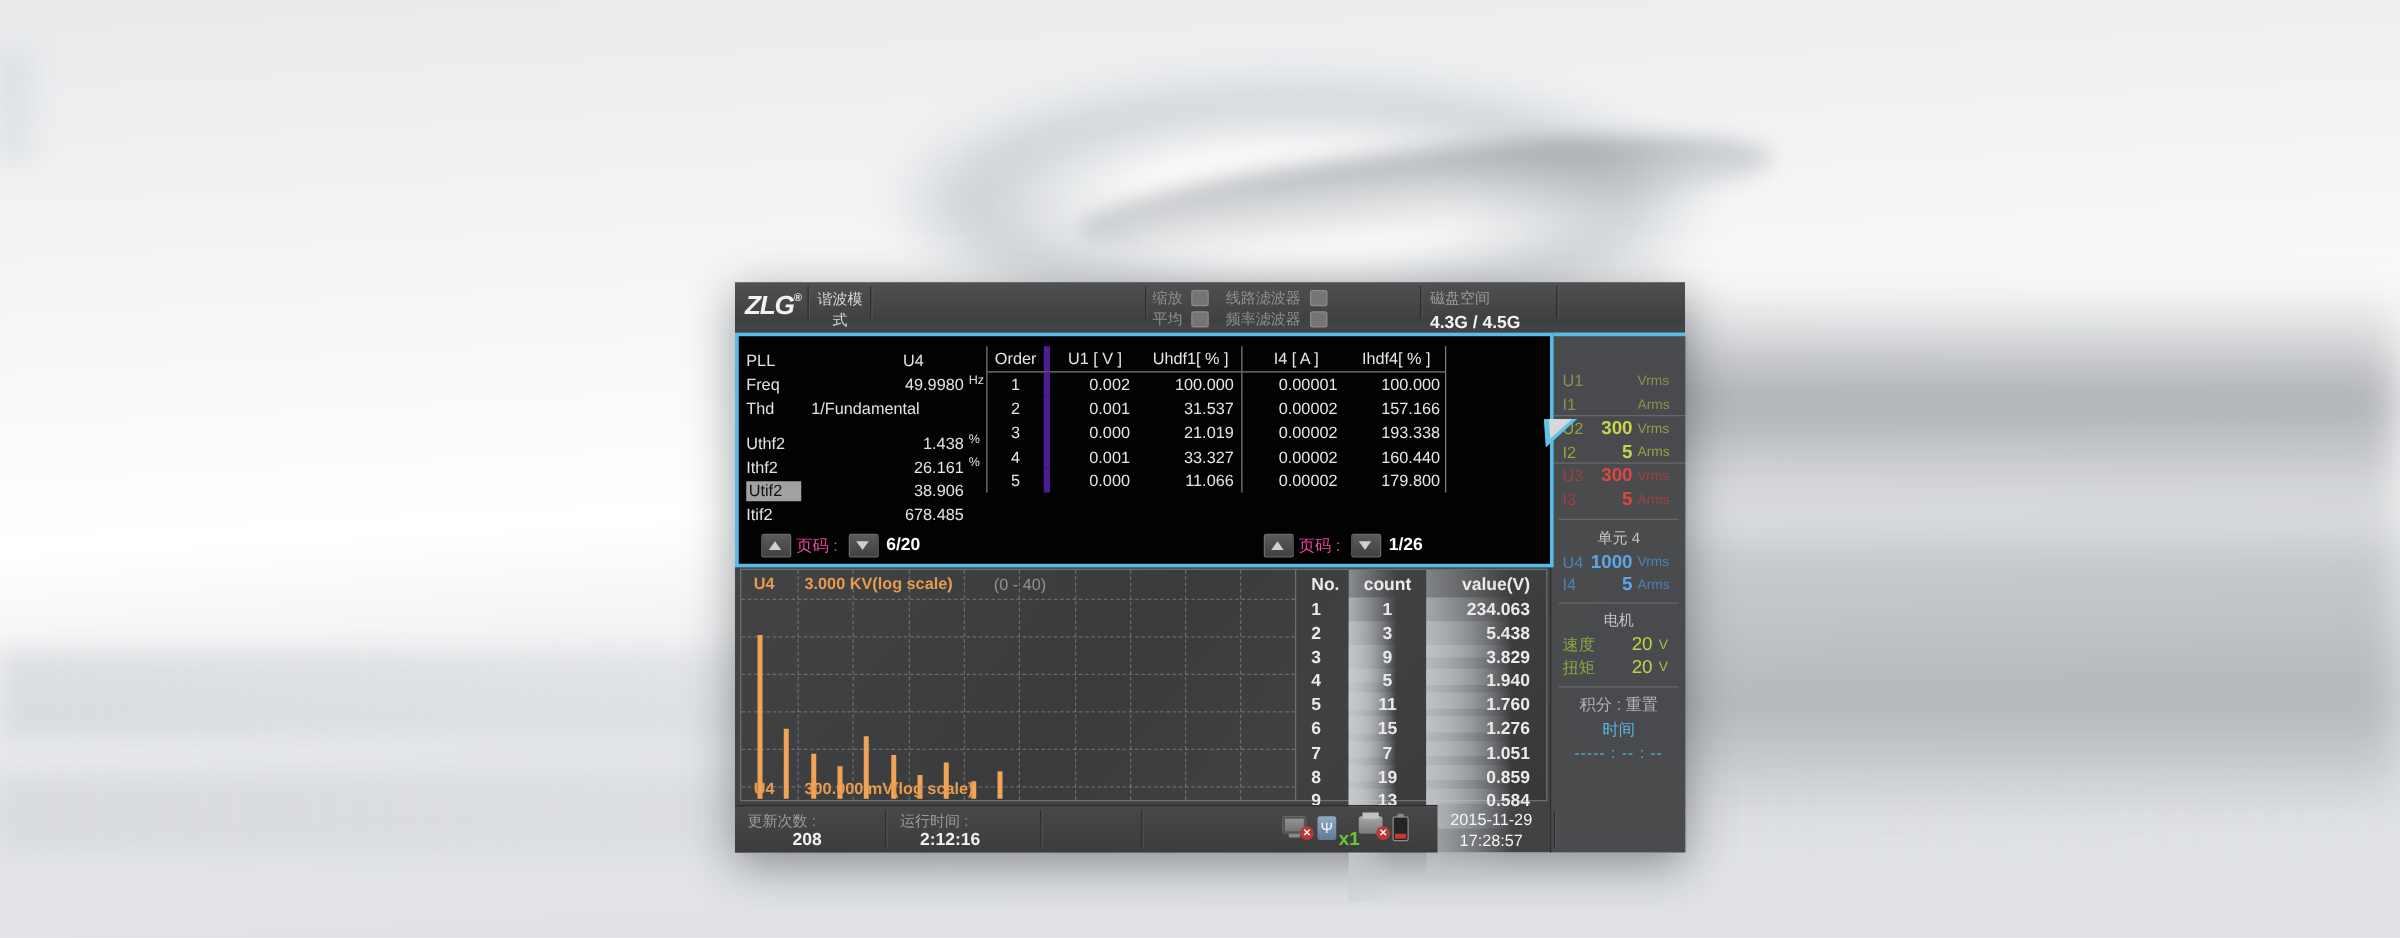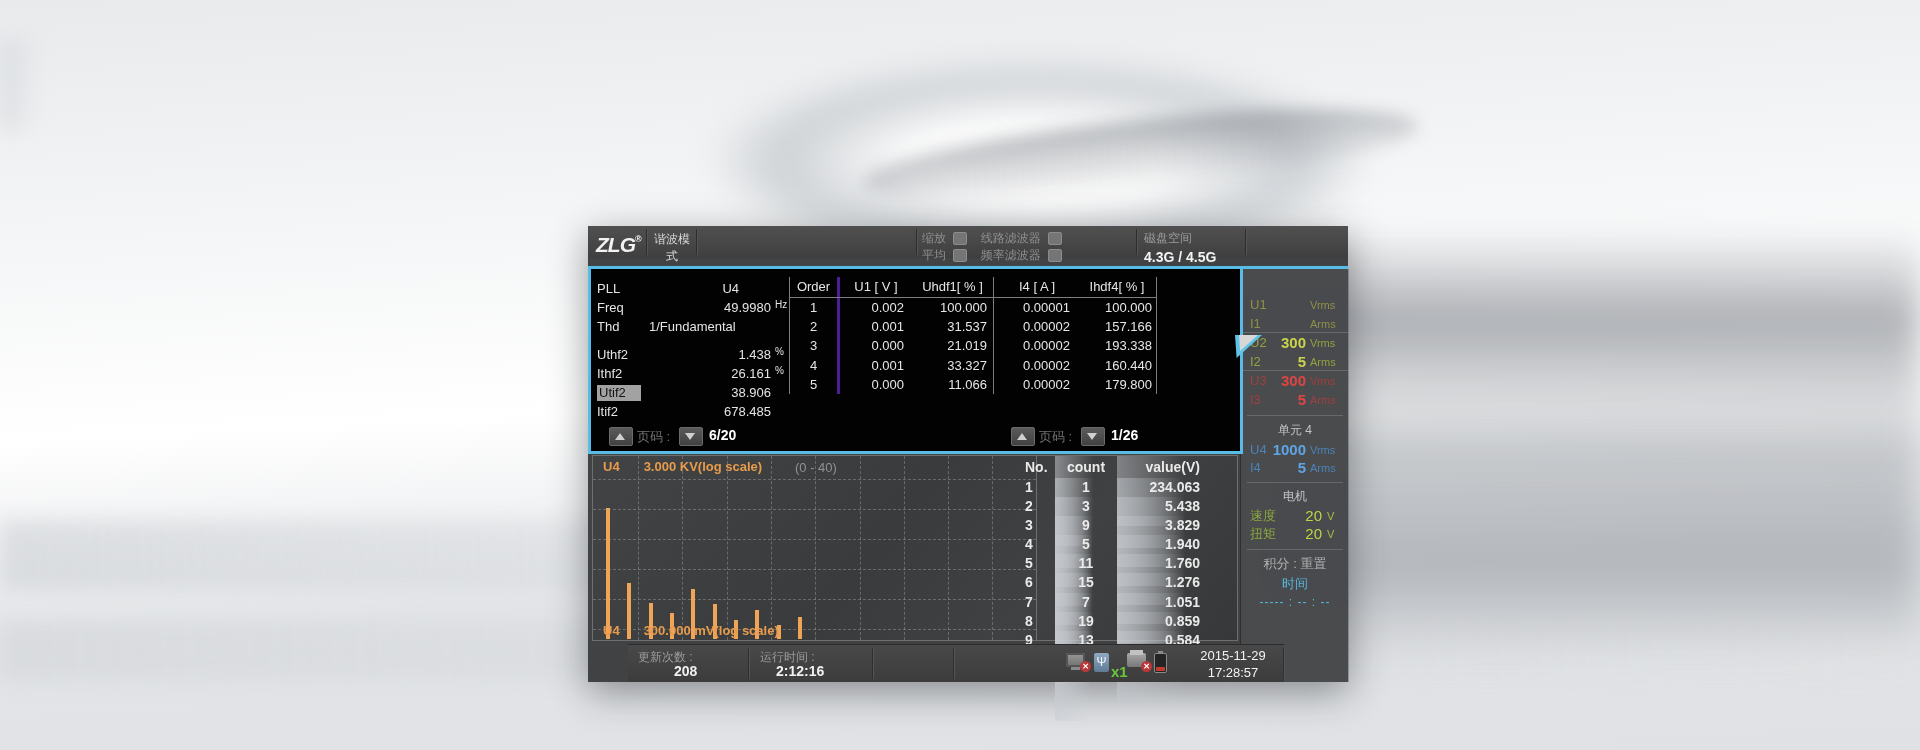--- a/index.html
+++ b/index.html
@@ -61,59 +61,59 @@
   .inf-label.hl{background:#a2a2a2;color:#121212;align-self:center;height:16px;line-height:16px;padding:0 2px;width:auto;min-width:40px;}
   .inf-val{flex:1;text-align:right;}
   .inf-val.left{text-align:left;padding-left:4px;}
   .inf-unit{width:24px;font-size:10px;padding-left:4px;box-sizing:border-box;position:relative;top:-3px;}
 
   .harm-table{position:absolute;left:198px;top:8px;width:366px;font-size:13px;color:#e6e6e6;
     border-left:1px solid #7e7e7e;border-right:1px solid #7e7e7e;}
   .ht-row{display:flex;height:19.2px;line-height:19.2px;}
   .ht-row.head{border-bottom:1px solid #7e7e7e;height:20px;line-height:19px;}
   .htc{box-sizing:border-box;}
-  .c0{width:50px;text-align:center;border-right:3px solid #4c1d95;}
+  .c0{width:50px;text-align:center;border-right:5px solid #4c1d95;}
   .c1{width:72px;text-align:right;padding-right:8px;}
   .c2{width:82px;text-align:right;padding-right:6px;border-right:1px solid #7e7e7e;}
   .c3{width:86px;text-align:right;padding-right:10px;}
   .c4{width:74px;text-align:right;padding-right:2px;}
   .ht-row.head .htc{text-align:center;padding:0;}
 
   .pager{position:absolute;bottom:3px;height:22px;left:0;width:100%;}
   .pg-btn{position:absolute;top:1px;width:22px;height:17px;background:linear-gradient(#5a5a5a,#414141);
     border:1px solid #6a6a6a;border-radius:2px;}
   .tri{position:absolute;left:5px;width:0;height:0;border-left:5px solid transparent;border-right:5px solid transparent;}
   .tri.up{top:5px;border-bottom:7px solid #cfcfcf;}
   .tri.dn{top:5px;border-top:7px solid #cfcfcf;}
-  .pg-label{position:absolute;top:2px;font-size:13px;color:#737373;text-align:center;}
+  .pg-label{position:absolute;top:2px;font-size:13px;color:#ec4899;text-align:center;}
   .pg-val{position:absolute;top:1px;font-size:14px;font-weight:700;color:#fff;}
 
   
   .midrow{position:absolute;left:4px;top:229px;width:646px;height:186px;box-sizing:border-box;
     border:1px solid #6f6f6f;background:linear-gradient(128deg,#424344 0%,#3a3b3c 45%,#404142 70%,#373839 100%);z-index:2;}
   .spectrum{position:absolute;left:0;top:0;width:443px;height:184px;border-right:1px solid #6f6f6f;overflow:hidden;}
   .grid-v{position:absolute;top:0;bottom:0;width:0;border-left:1px dashed rgba(170,170,170,.42);}
   .grid-h{position:absolute;left:0;right:0;height:0;border-top:1px dashed rgba(170,170,170,.42);}
   .bar{position:absolute;bottom:1px;width:4px;background:#f0a458;z-index:2;}
   .ch-lab{position:absolute;z-index:3;font-size:13px;font-weight:700;color:#e79b4c;white-space:nowrap;}
   .ch-lab .sc{margin-left:24px;}
   .ch-top{left:10px;top:3px;}
   .ch-bottom{left:10px;bottom:2px;}
   .ch-range{position:absolute;left:202px;top:4px;z-index:3;font-size:13px;color:#929292;}
 
-  .stats{position:absolute;left:420px;top:0;width:201px;height:184px;color:#eaeaea;}
+  .stats{position:absolute;left:444px;top:0;width:201px;height:184px;color:#eaeaea;}
   .st-row{display:flex;height:19.1px;line-height:19.1px;font-size:14px;font-weight:700;}
   .st-row.head{height:22px;line-height:22px;font-weight:700;}
   .s0{width:42px;padding-left:12px;box-sizing:border-box;}
   .s1{width:62px;text-align:center;}
   .s2{flex:1;text-align:right;padding-right:14px;}
 
   
-  .statusbar{position:absolute;left:0;top:418px;width:656px;height:38px;
-    background:linear-gradient(#484848,#3c3c3c);border-top:1px solid #2b2b2b;box-sizing:border-box;z-index:2;margin-left:40px;}
+  .statusbar{position:absolute;left:0;top:418px;width:562px;height:38px;
+    background:linear-gradient(#484848,#3c3c3c);border-top:1px solid #2b2b2b;box-sizing:border-box;z-index:2;}
   .sdiv{position:absolute;top:3px;bottom:3px;width:1px;background:#2e2e2e;box-shadow:1px 0 0 #555;}
   .sb-lab{position:absolute;top:4px;font-size:12px;color:#9b9b9b;white-space:nowrap;}
   .sb-val{position:absolute;top:18px;font-size:14px;font-weight:700;color:#f0f0f0;}
   .dateblock{position:absolute;left:560px;top:2px;width:90px;text-align:center;color:#f2f2f2;font-weight:400;font-size:13px;line-height:17px;}
 
   
   .icon{position:absolute;top:8px;}
   .mon{width:19px;height:14px;background:linear-gradient(#9a9a9a,#6f6f6f);border-radius:2px;box-shadow:inset 0 0 0 2px #555;}
   .mon::after{content:"";position:absolute;left:5px;top:14px;width:9px;height:3px;background:#8a8a8a;}
   .badge{position:absolute;right:-6px;bottom:-5px;width:11px;height:11px;border-radius:50%;

